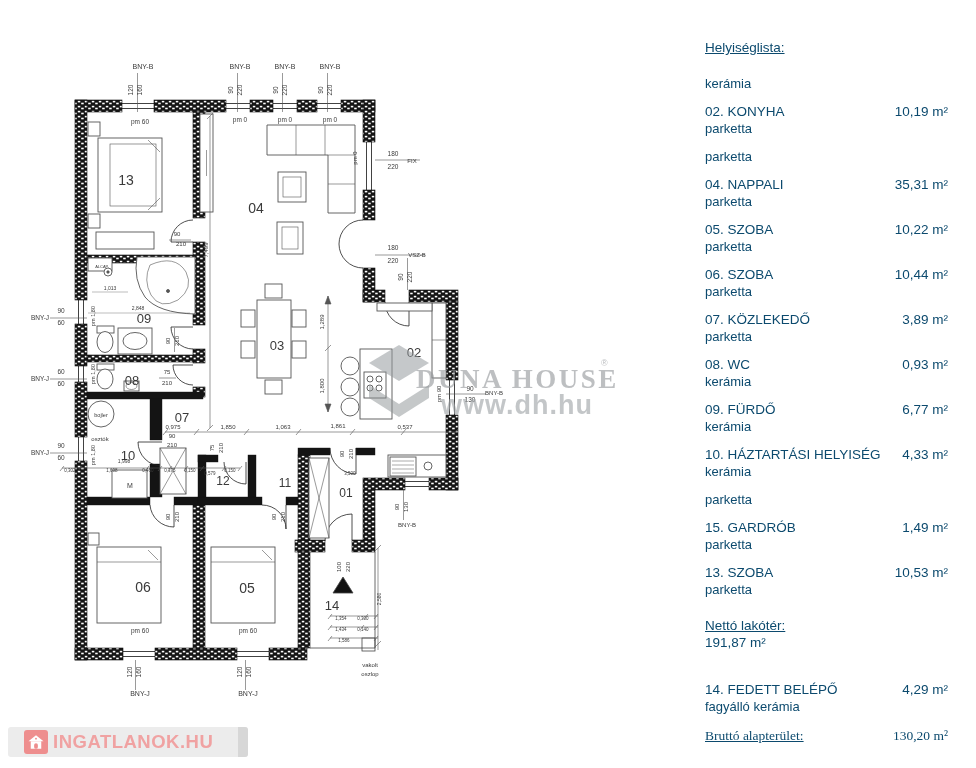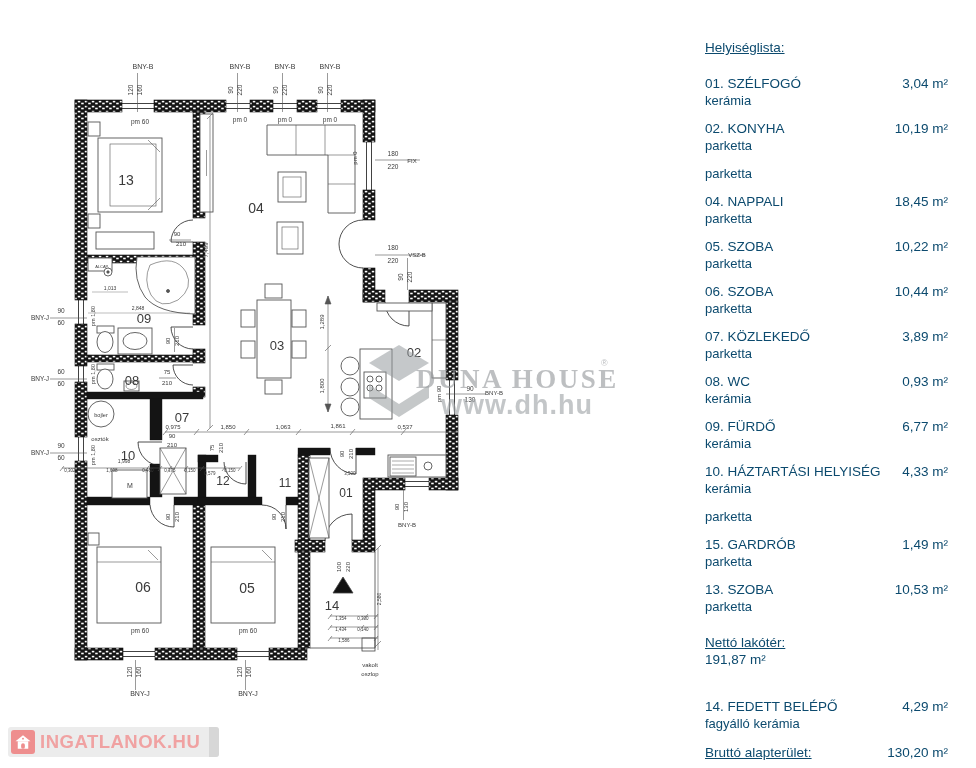--- a/index.html
+++ b/index.html
@@ -15,25 +15,25 @@
       fill:rgba(163,167,170,0.65);text-anchor:start;}
   
   .panel{position:absolute;left:705px;top:12px;width:243px;color:#0c4a6e;margin-top:28px;}
   .rl-title{font-size:13.5px;text-decoration:underline;margin-bottom:21px;}
   .rl-item{margin-bottom:13px;}
   .rl-item .l1{display:flex;justify-content:space-between;font-size:13.5px;line-height:16px;}
   .rl-item .mat{font-size:13px;line-height:15px;margin-top:1px;}
   .rl-total{display:flex;justify-content:space-between;font-size:13.5px;line-height:17px;}
   .rl-total .lbl{text-decoration:underline;}
   .rl-total.net{margin:20px 0 31px 0;flex-direction:column;}
-  .rl-total.gross{margin-top:0;}
+  .rl-total.gross{margin-top:0;font-family:Liberation Serif, serif;}
   .rl-item.extra{margin-bottom:13px;}
   
-  .logo{position:absolute;left:8px;top:727px;width:211px;height:30px;background:#ececec;
-        border-radius:3px;display:flex;align-items:center;gap:5px;padding-left:3px;
+  .logo{position:absolute;left:8px;top:727px;width:240px;height:30px;background:#ececec;
+        border-radius:3px;display:flex;align-items:center;gap:5px;padding-left:16px;
         box-sizing:border-box;}
   .logo-cap{position:absolute;right:0;top:0;width:10px;height:30px;background:#d7d7d7;
         border-radius:0 3px 3px 0;}
   .logo-icon{width:24px;height:24px;background:#ee8e8e;border-radius:3px;flex:0 0 auto;
         display:flex;align-items:center;justify-content:center;}
   .logo-text{color:#f0a2a2;font-weight:bold;font-size:18.5px;letter-spacing:0.5px;white-space:nowrap;}
 </style>
 </head>
 <body>
 
@@ -354,40 +354,36 @@
       <text class="wm-brand" x="416" y="388" data-name="watermark-brand">DUNA HOUSE</text>
       <text class="wm-reg" x="601" y="366" data-name="watermark-reg">®</text>
       <text class="wm-url" x="441" y="414" data-name="watermark-url">www.dh.hu</text>
     </g>
   </svg>
 
   <div class="panel" data-name="room-list-panel">
     <div class="rl-title" data-name="room-list-title">Helyiséglista:</div>
     <div data-name="room-list-items">
         <div class="rl-item" data-name="room-list-item">
-          <div class="l1">
-            <span data-name="room-name">01. SZÉLFOGÓ</span>
-            <span data-name="room-area">3,04 m²</span>
-          </div>
           <div class="mat" data-name="room-material">kerámia</div>
         </div>
         <div class="rl-item" data-name="room-list-item">
           <div class="l1">
             <span data-name="room-name">02. KONYHA</span>
             <span data-name="room-area">10,19 m²</span>
           </div>
           <div class="mat" data-name="room-material">parketta</div>
         </div>
         <div class="rl-item" data-name="room-list-item">
           <div class="mat" data-name="room-material">parketta</div>
         </div>
         <div class="rl-item" data-name="room-list-item">
           <div class="l1">
             <span data-name="room-name">04. NAPPALI</span>
-            <span data-name="room-area">18,45 m²</span>
+            <span data-name="room-area">35,31 m²</span>
           </div>
           <div class="mat" data-name="room-material">parketta</div>
         </div>
         <div class="rl-item" data-name="room-list-item">
           <div class="l1">
             <span data-name="room-name">05. SZOBA</span>
             <span data-name="room-area">10,22 m²</span>
           </div>
           <div class="mat" data-name="room-material">parketta</div>
         </div>

